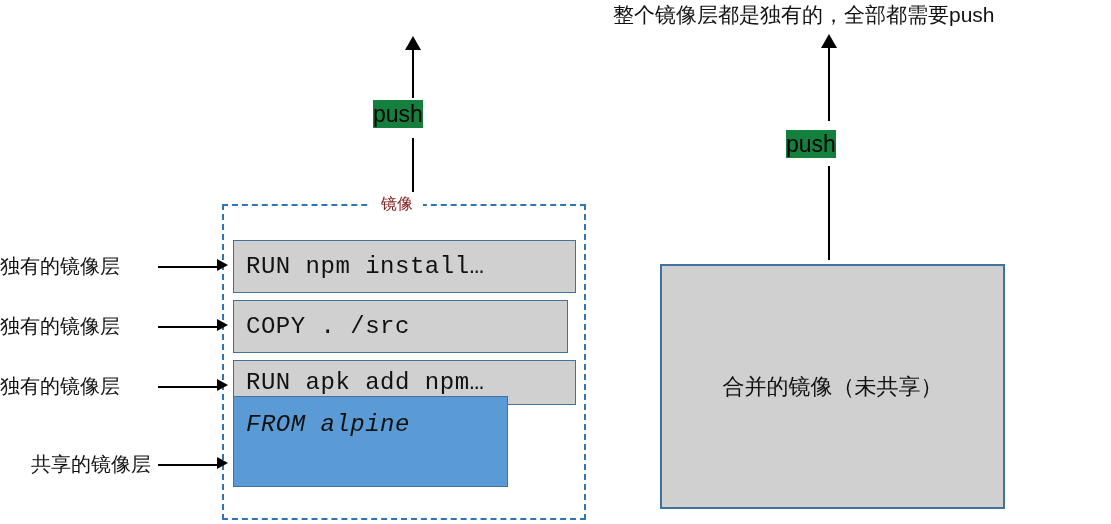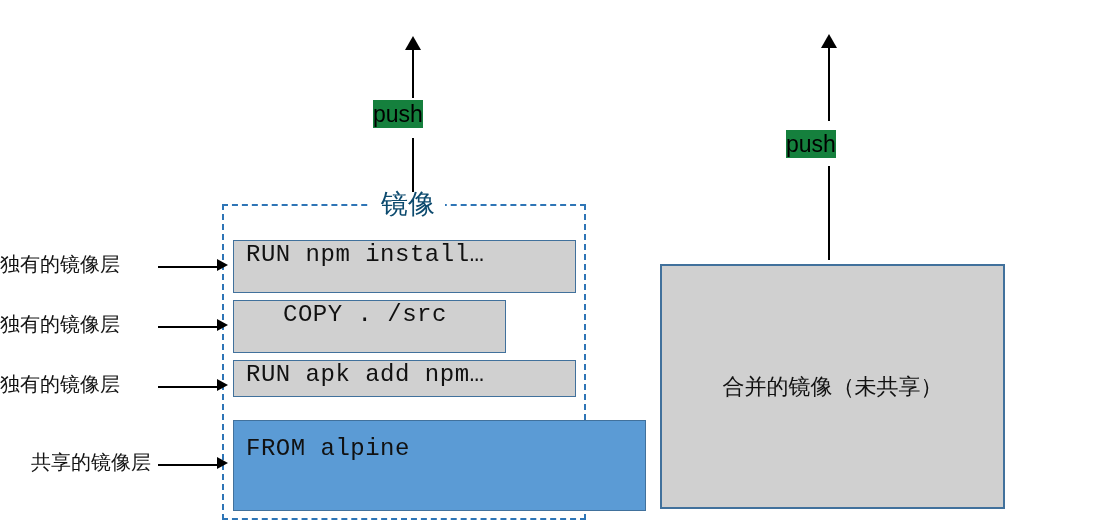--- a/index.html
+++ b/index.html
@@ -55,48 +55,47 @@
     border-top:6.5px solid transparent;
     border-bottom:6.5px solid transparent;
     border-left:11px solid #000;
   }
   .side-label{
     position:absolute;
     font-size:20px;
     line-height:24px;
     white-space:nowrap;
     color:#121212;
-    font-family:Liberation Mono, monospace;
   }
 
   
   .dashed-group{
     position:absolute;
     border:2px dashed #2e75b6;
     box-sizing:border-box;
     background:#ffffff;
   }
   .group-legend{
     position:absolute;
-    font-size:27px;
+    font-size:16px;
     line-height:24px;
     background:#ffffff;
     padding:0 10px;
     white-space:nowrap;
-    color:#0c4a6e;
+    color:#7f1d1d;
   }
 
   
   .layer{
     position:absolute;
     box-sizing:border-box;
     border:1.5px solid #41719c;
     background:#d0d0d0;
     display:flex;
-    align-items:flex-start;
+    align-items:center;
   }
   .layer.base{
     background:#5b9bd5;
     display:block;
   }
   .layer-text{
     font-family:"Liberation Mono","DejaVu Sans Mono",monospace;
     font-size:24px;
     line-height:28px;
     padding-left:12px;
@@ -132,20 +131,21 @@
     white-space:nowrap;
     color:#111;
   }
 </style>
 </head>
 <body>
 
 <div id="stage">
 
 
+  <div class="heading abs" style="left:613px;top:2px;">整个镜像层都是独有的，全部都需要push</div>
 
   <div>
     <div class="arrowhead-up" style="left:405px;top:36px;"></div>
     <div class="vline" style="left:412px;top:48px;height:50px;"></div>
     <div class="push-label" style="left:373px;top:100px;">push</div>
     <div class="vline" style="left:412px;top:138px;height:56px;"></div>
   </div>
 
   <div>
     <div class="arrowhead-up" style="left:821px;top:34px;"></div>
@@ -155,29 +155,29 @@
   </div>
 
   <div class="dashed-group" style="left:222px;top:204px;width:364px;height:316px;"></div>
 
   <div class="group-legend" style="left:371px;top:192px;">镜像</div>
 
   <div class="layer" style="left:233px;top:240px;width:343px;height:53px;">
     <span class="layer-text">RUN npm install…</span>
   </div>
 
-  <div class="layer" style="left:233px;top:300px;width:273px;height:53px;padding-left:37px;">
+  <div class="layer" style="left:233px;top:300px;width:335px;height:53px;">
     <span class="layer-text">COPY . /src</span>
   </div>
 
-  <div class="layer" style="left:233px;top:360px;width:343px;height:37px;">
+  <div class="layer" style="left:233px;top:360px;width:343px;height:45px;">
     <span class="layer-text">RUN apk add npm…</span>
   </div>
 
-  <div class="layer base" style="left:233px;top:420px;width:413px;height:91px;">
+  <div class="layer base" style="left:233px;top:396px;width:275px;height:91px;font-style:italic;">
     <div class="layer-text">FROM alpine</div>
   </div>
 
   <div class="side-label" style="left:0px;top:254px;">独有的镜像层</div>
   <div class="hline" style="left:158px;top:266px;width:60px;"></div>
   <div class="arrowhead-right" style="left:217px;top:259px;"></div>
 
   <div class="side-label" style="left:0px;top:314px;">独有的镜像层</div>
   <div class="hline" style="left:158px;top:326px;width:60px;"></div>
   <div class="arrowhead-right" style="left:217px;top:319px;"></div>

